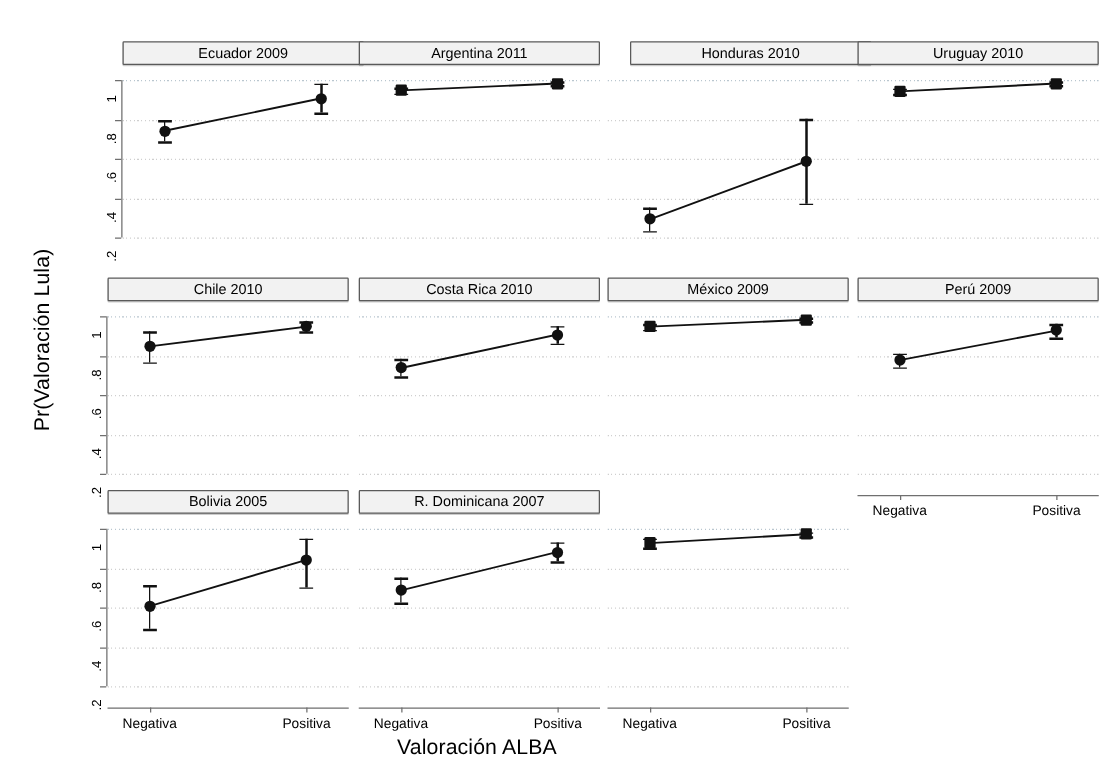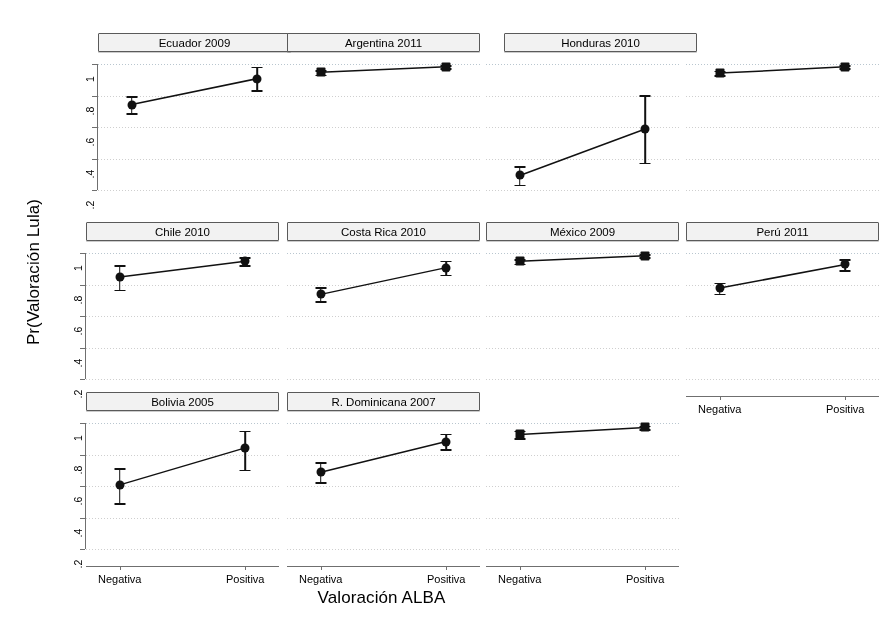--- a/index.html
+++ b/index.html
@@ -208,20 +208,21 @@
           <div class="errcap" style="left: 33.775px; top: 111px;"></div>
           <div class="errcap" style="left: 33.775px; top: 129.894px;"></div>
           <div class="marker circle" style="left: 33.775px; top: 120.447px;"></div>
           <div class="errbar" style="left: 159.225px; top: 40.1489px; height: 67.7021px;"></div>
           <div class="errcap" style="left: 159.225px; top: 40.1489px;"></div>
           <div class="errcap" style="left: 159.225px; top: 107.851px;"></div>
           <div class="marker circle" style="left: 159.225px; top: 74px;"></div>
         </div>
       </div>
       <div class="panel" style="left: 686px; top: 33px; width: 193px; height: 210px;">
+        <div class="panel-header" style="width: 193px;">Uruguay 2010</div>
         <div class="plotbox" style="top: 22px; width: 193px; height: 148px;">
           <div class="grid-line" style="top: 135.404px;"></div>
           <div class="grid-line" style="top: 103.915px;"></div>
           <div class="grid-line" style="top: 72.4255px;"></div>
           <div class="grid-line" style="top: 40.9362px;"></div>
           <div class="grid-line top" style="top: 9.44681px;"></div>
           <svg class="series-line" width="193" height="148">
             <path d="M 33.775 18.106382978723417 L 159.225 11.80851063829789" stroke="#111111" stroke-width="1.5" fill="none"></path>
           </svg>
           <div class="errbar" style="left: 33.775px; top: 15.7447px; height: 4.7234px;"></div>
@@ -302,21 +303,21 @@
           <div class="errcap" style="left: 33.775px; top: 14.9574px;"></div>
           <div class="errcap" style="left: 33.775px; top: 19.6809px;"></div>
           <div class="marker square" style="left: 33.775px; top: 17.3191px;"></div>
           <div class="errbar" style="left: 159.225px; top: 10.234px; height: 3.14894px;"></div>
           <div class="errcap" style="left: 159.225px; top: 10.234px;"></div>
           <div class="errcap" style="left: 159.225px; top: 13.383px;"></div>
           <div class="marker square" style="left: 159.225px; top: 11.8085px;"></div>
         </div>
       </div>
       <div class="panel" style="left: 686px; top: 222px; width: 193px; height: 210px;">
-        <div class="panel-header" style="width: 193px;">Perú 2011</div>
+        <div class="panel-header" style="width: 193px;">Perú 2009</div>
         <div class="plotbox" style="top: 22px; width: 193px; height: 148px;">
           <div class="grid-line" style="top: 135.404px;"></div>
           <div class="grid-line" style="top: 103.915px;"></div>
           <div class="grid-line" style="top: 72.4255px;"></div>
           <div class="grid-line" style="top: 40.9362px;"></div>
           <div class="grid-line top" style="top: 9.44681px;"></div>
           <svg class="series-line" width="193" height="148">
             <path d="M 33.775 44.08510638297872 L 159.225 20.468085106382986" stroke="#111111" stroke-width="1.5" fill="none"></path>
           </svg>
           <div class="errbar" style="left: 33.775px; top: 38.5745px; height: 11.0213px;"></div>

